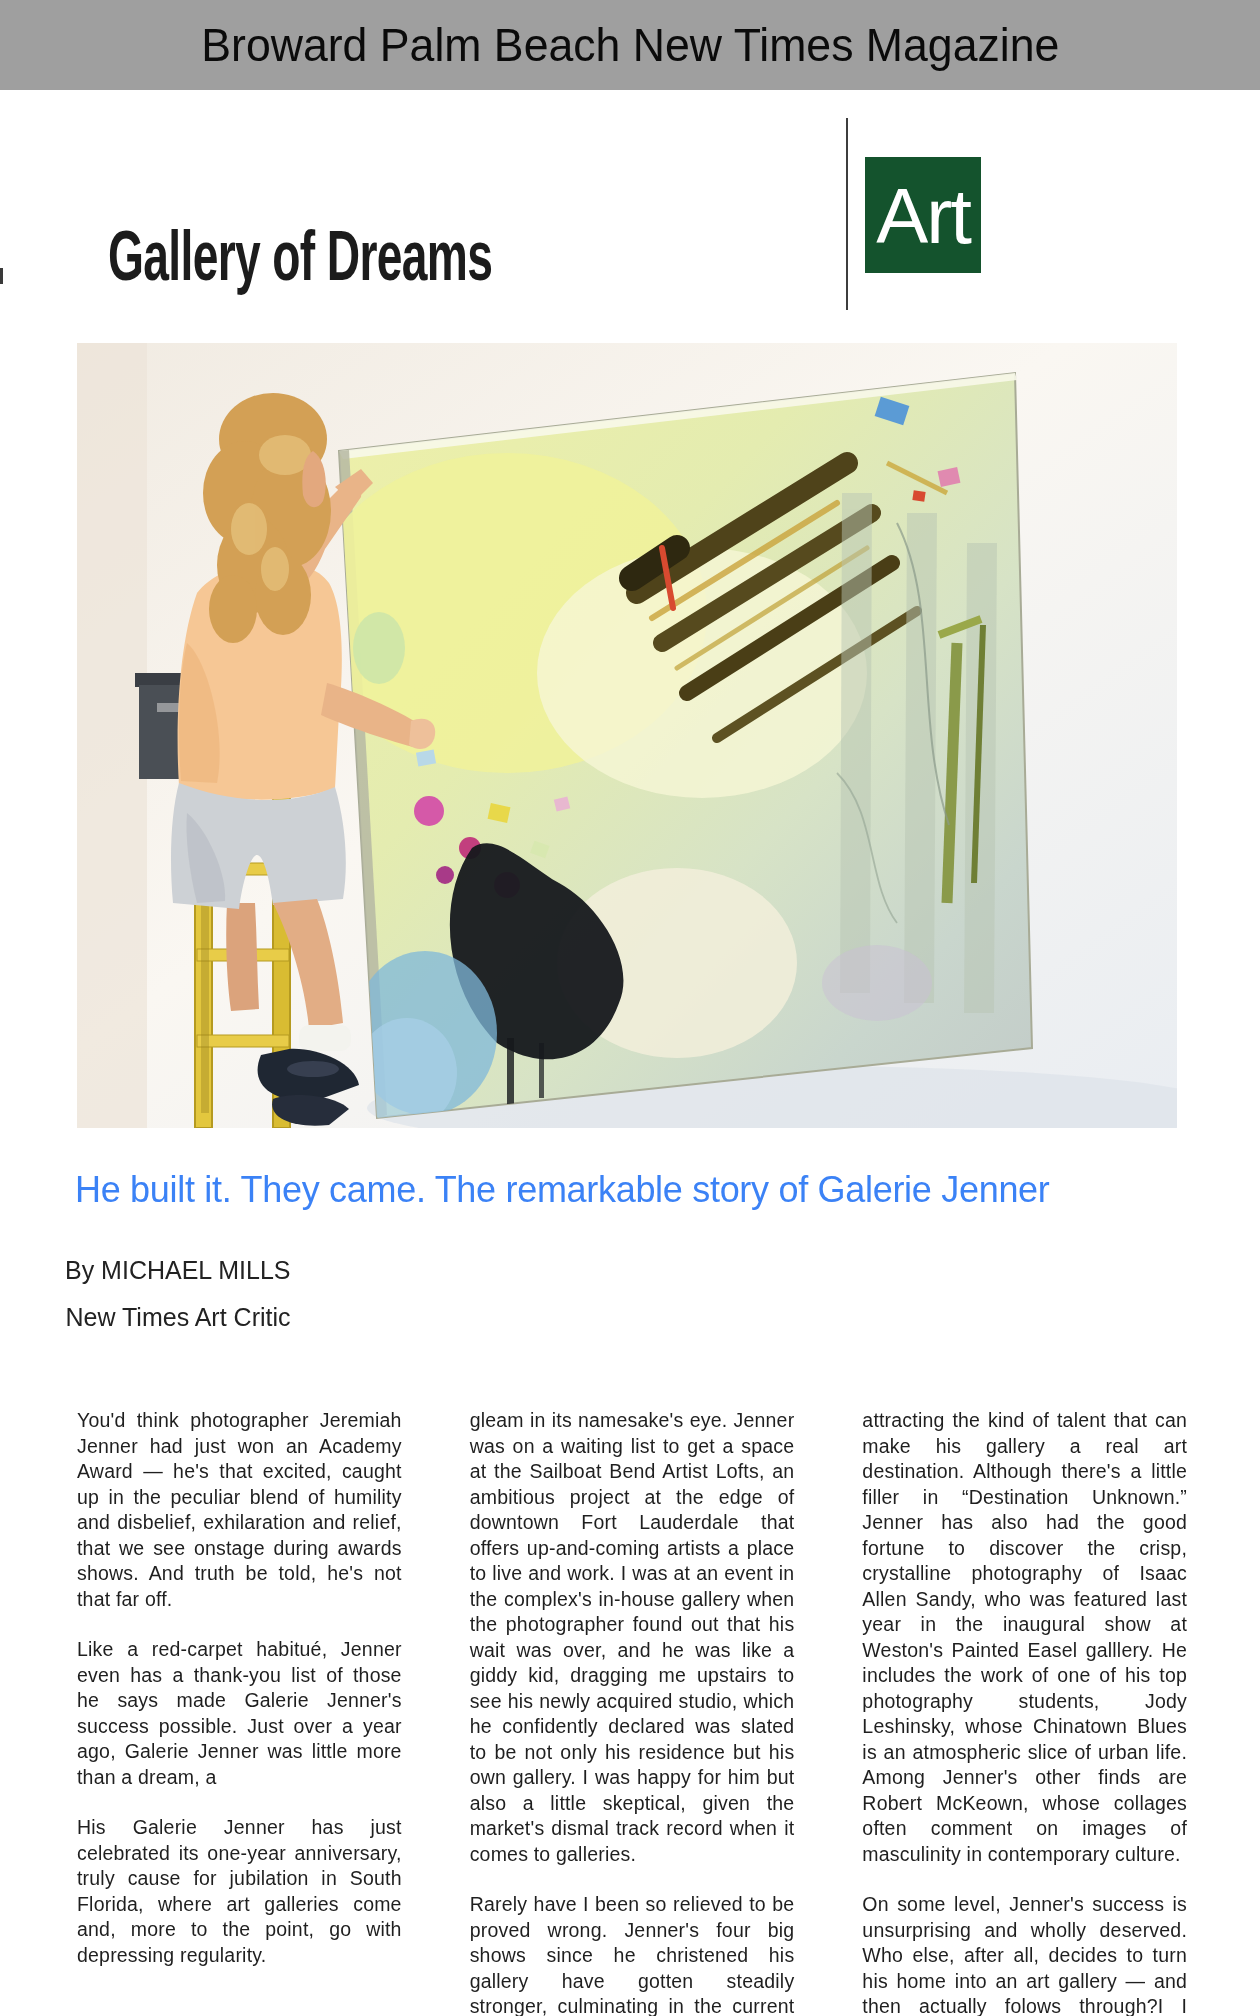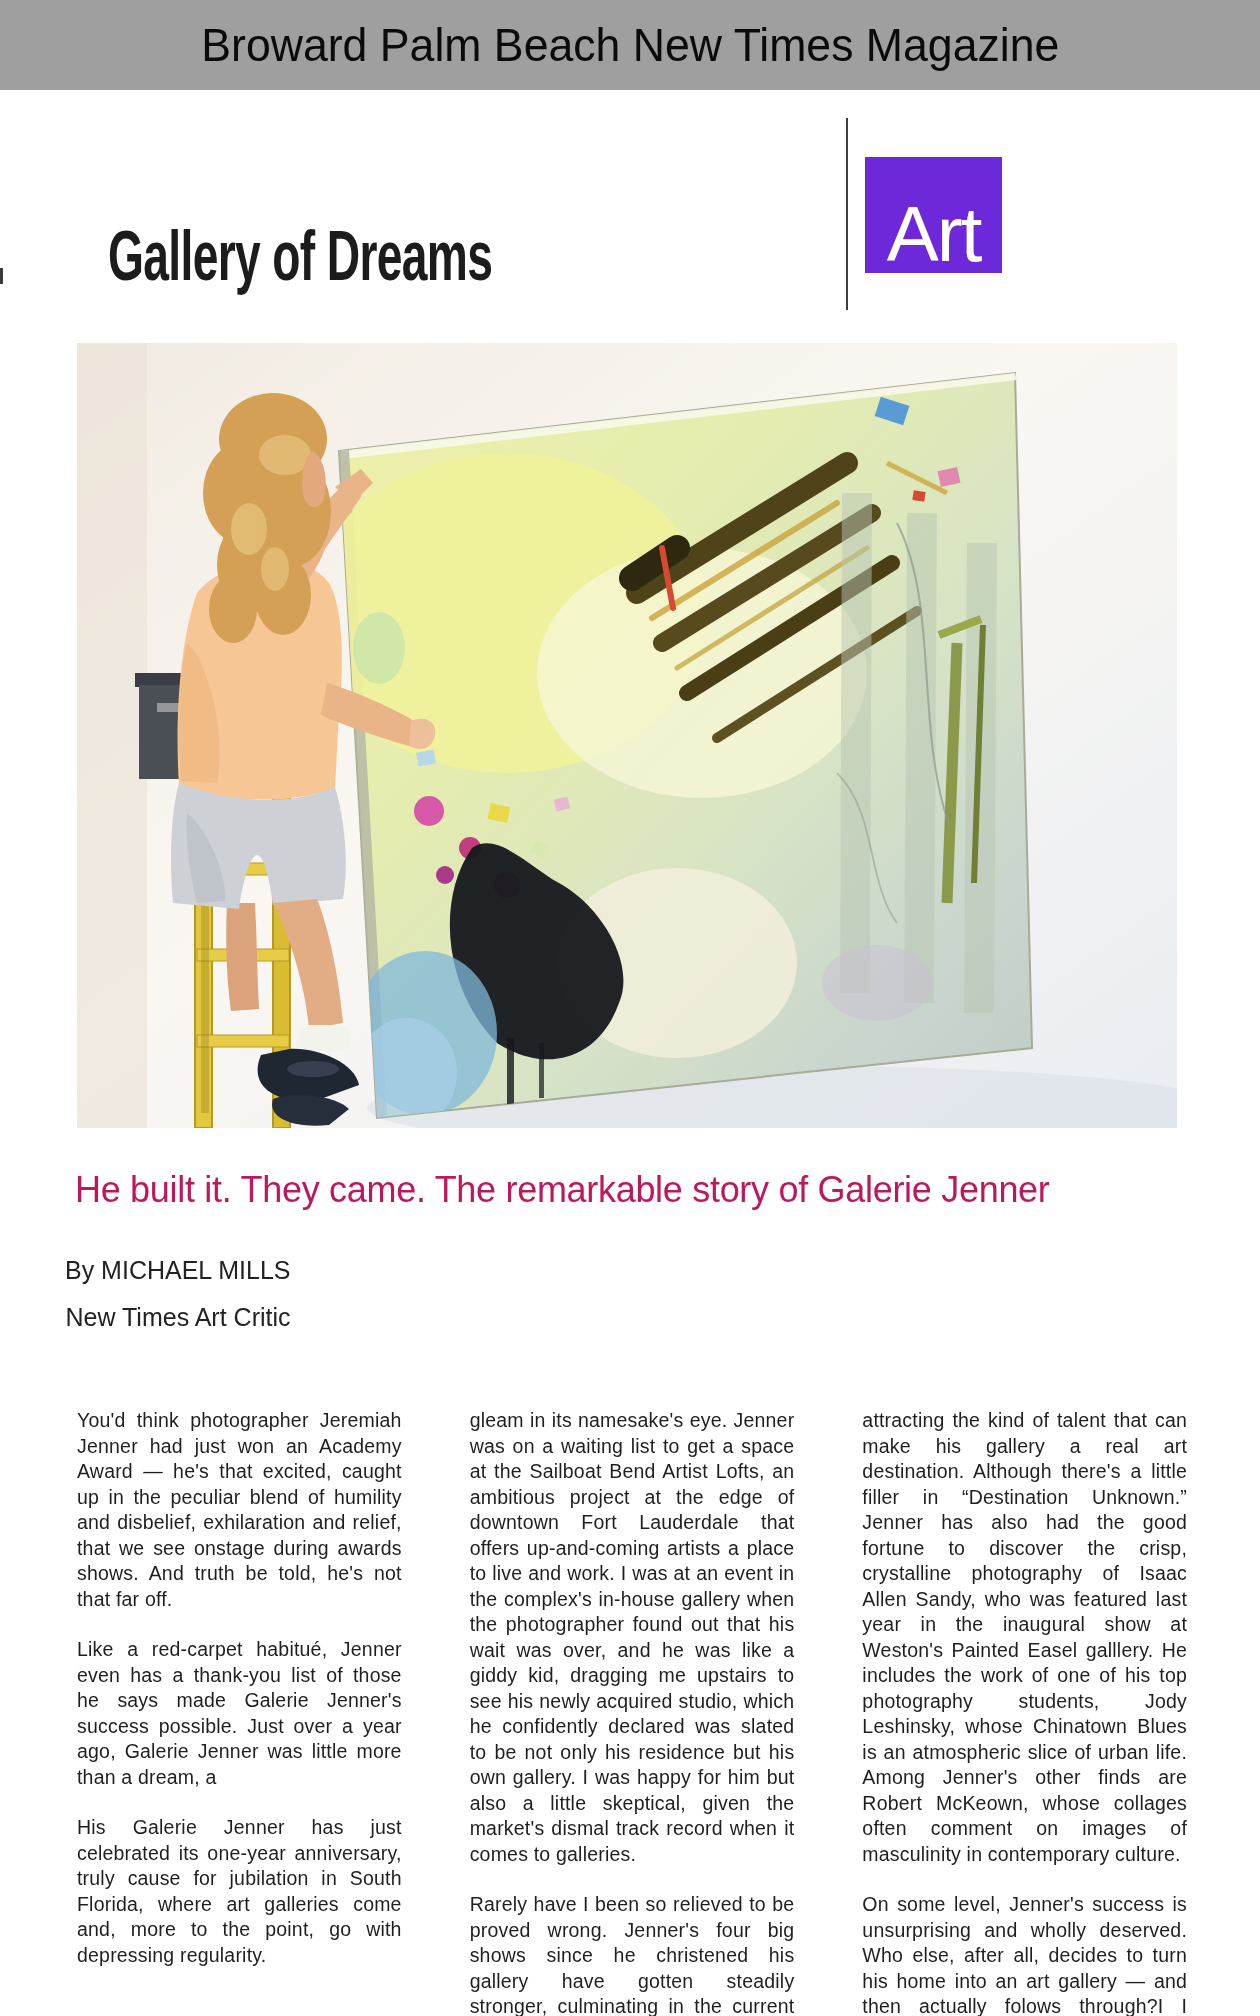--- a/index.html
+++ b/index.html
@@ -8,32 +8,32 @@
 
   
   .banner{position:absolute;left:0;top:0;width:1260px;height:90px;background:#9f9f9f;
           display:flex;align-items:center;justify-content:center;}
   .banner-title{font-size:46px;color:#0b0b0b;letter-spacing:0;transform:scaleX(.97);white-space:nowrap;}
 
   
   .article-title{position:absolute;left:108px;top:220px;font-size:70px;font-weight:700;color:#1c1c1c;
                  letter-spacing:-1px;transform:scaleX(.66);transform-origin:left top;white-space:nowrap;line-height:1.05;}
   .vrule{position:absolute;left:846px;top:118px;width:2px;height:192px;background:#3d3d3d;}
-  .art-badge{position:absolute;left:865px;top:157px;width:137px;height:116px;background:#6d28d9;
-             display:flex;align-items:flex-end;justify-content:center;}
+  .art-badge{position:absolute;left:865px;top:157px;width:116px;height:116px;background:#14532d;
+             display:flex;align-items:center;justify-content:center;}
   .art-badge span{color:#ffffff;font-size:78px;letter-spacing:-2px;line-height:1;padding-top:2px;}
 
   .edge-artifact{position:absolute;left:0;top:268px;width:3px;height:16px;background:#3a3a3a;}
 
   
   .photo{position:absolute;left:77px;top:343px;width:1100px;height:785px;overflow:hidden;}
   .photo svg{display:block;width:100%;height:100%;}
 
   
-  .headline{position:absolute;left:75px;top:1168px;width:1120px;font-size:36px;color:#be185d;
+  .headline{position:absolute;left:75px;top:1168px;width:1120px;font-size:36px;color:#3b82f6;
             letter-spacing:-.3px;line-height:1.2;white-space:nowrap;}
 
   
   .byline{position:absolute;left:65px;top:1256px;font-size:25px;color:#222;}
   .byline .role{margin-top:18px;text-align:right;}
 
   
   .columns{position:absolute;left:65px;top:1408px;width:1122px;display:flex;gap:56px;}
   .col{flex:1 1 0;font-size:19.5px;line-height:25.5px;color:#1f1f1f;text-align:justify;letter-spacing:.2px;}
   .col p{margin:0 0 25px 12px;}

